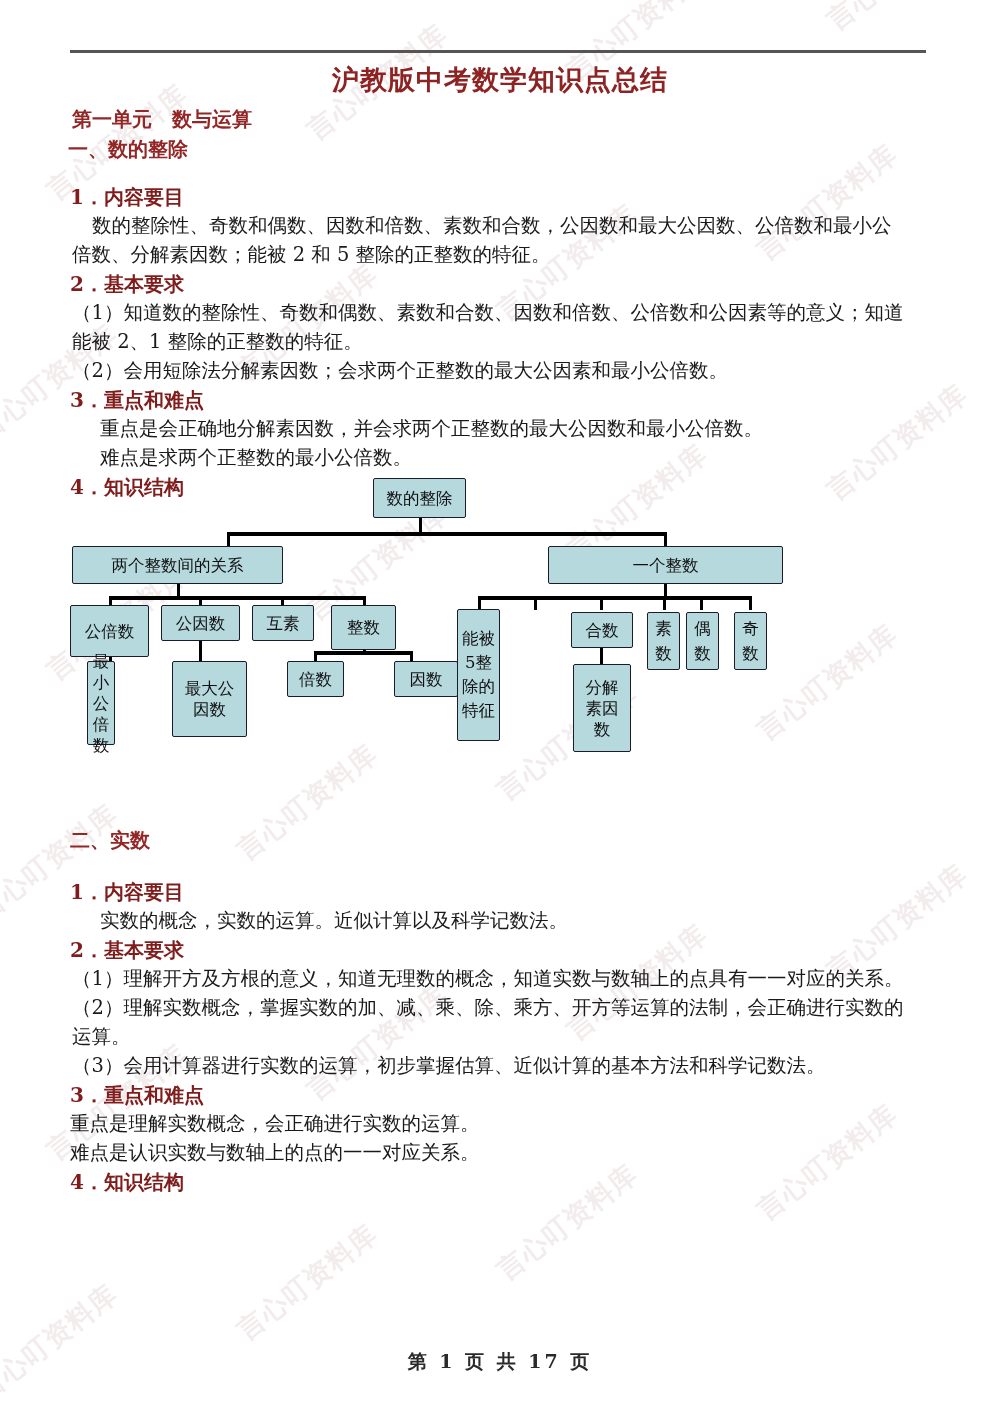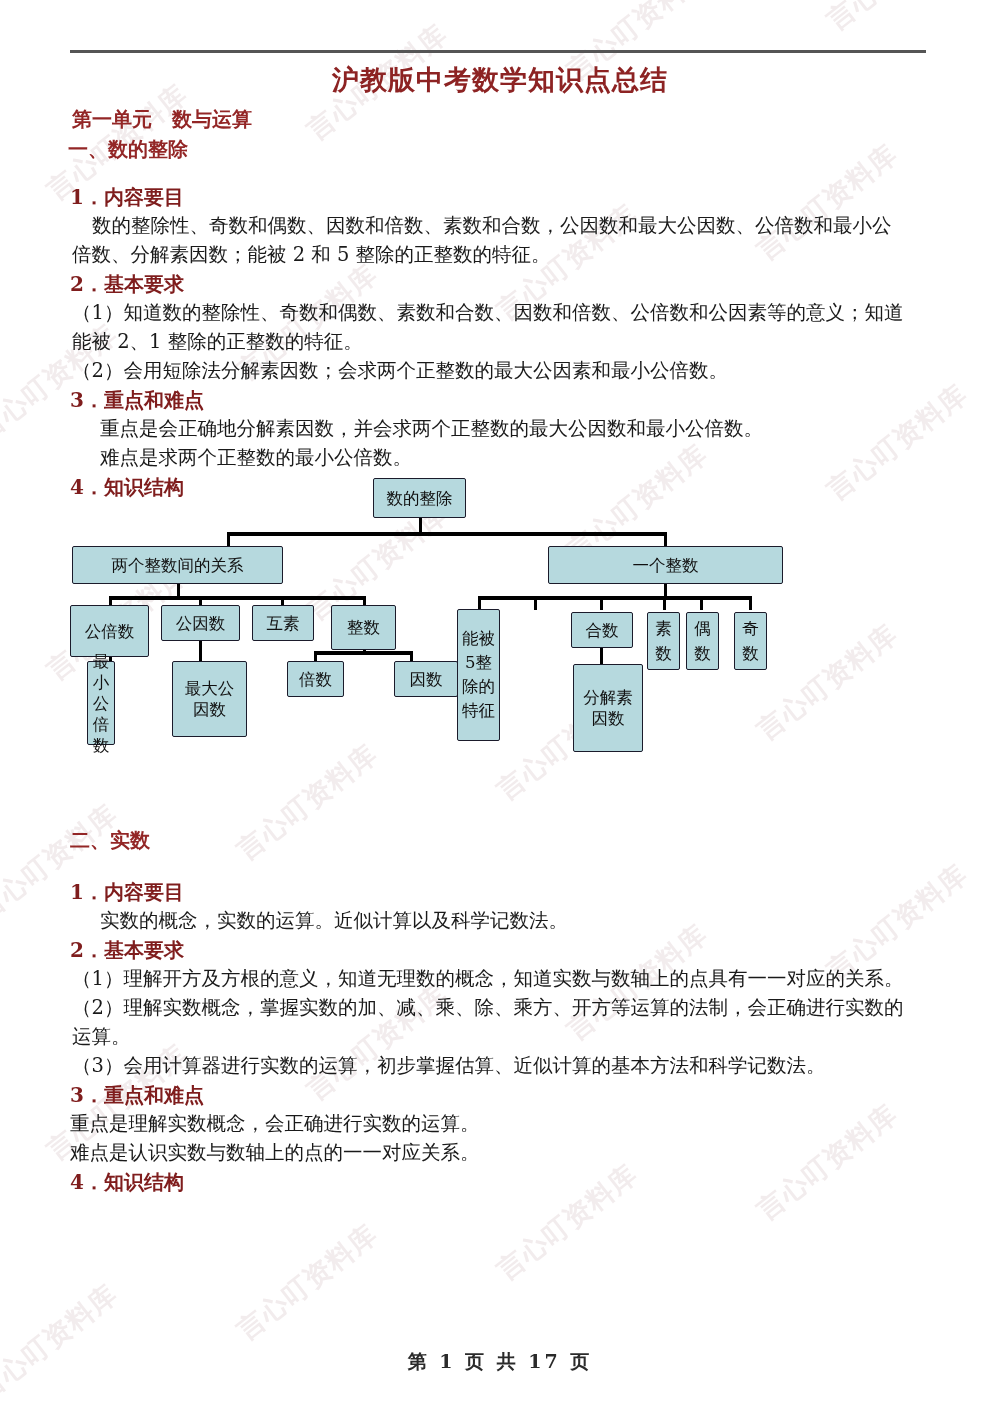--- a/index.html
+++ b/index.html
@@ -258,17 +258,17 @@
 
     <div class="node" style="left:287px; top:661px; width:57px; height:36px;">倍数</div>
     <div class="node" style="left:394px; top:661px; width:64px; height:36px;">因数</div>
 
     <div class="node" style="left:457px; top:609px; width:43px; height:132px; padding:0 3px; line-height:24px;">能被5整除的特征</div>
     <div class="node" style="left:571px; top:612px; width:62px; height:36px;">合数</div>
     <div class="node" style="left:647px; top:612px; width:33px; height:58px; padding:0 2px; line-height:25px;">素数</div>
     <div class="node" style="left:686px; top:612px; width:33px; height:58px; padding:0 2px; line-height:25px;">偶数</div>
     <div class="node" style="left:734px; top:612px; width:33px; height:58px; padding:0 2px; line-height:25px;">奇数</div>
 
-    <div class="node" style="left:573px; top:664px; width:70px; height:88px; padding:0 4px;">分解素因数</div>
+    <div class="node" style="left:573px; top:664px; width:58px; height:88px; padding:0 4px;">分解素因数</div>
 
   </div>
 
 </div>
 
 </body></html>

